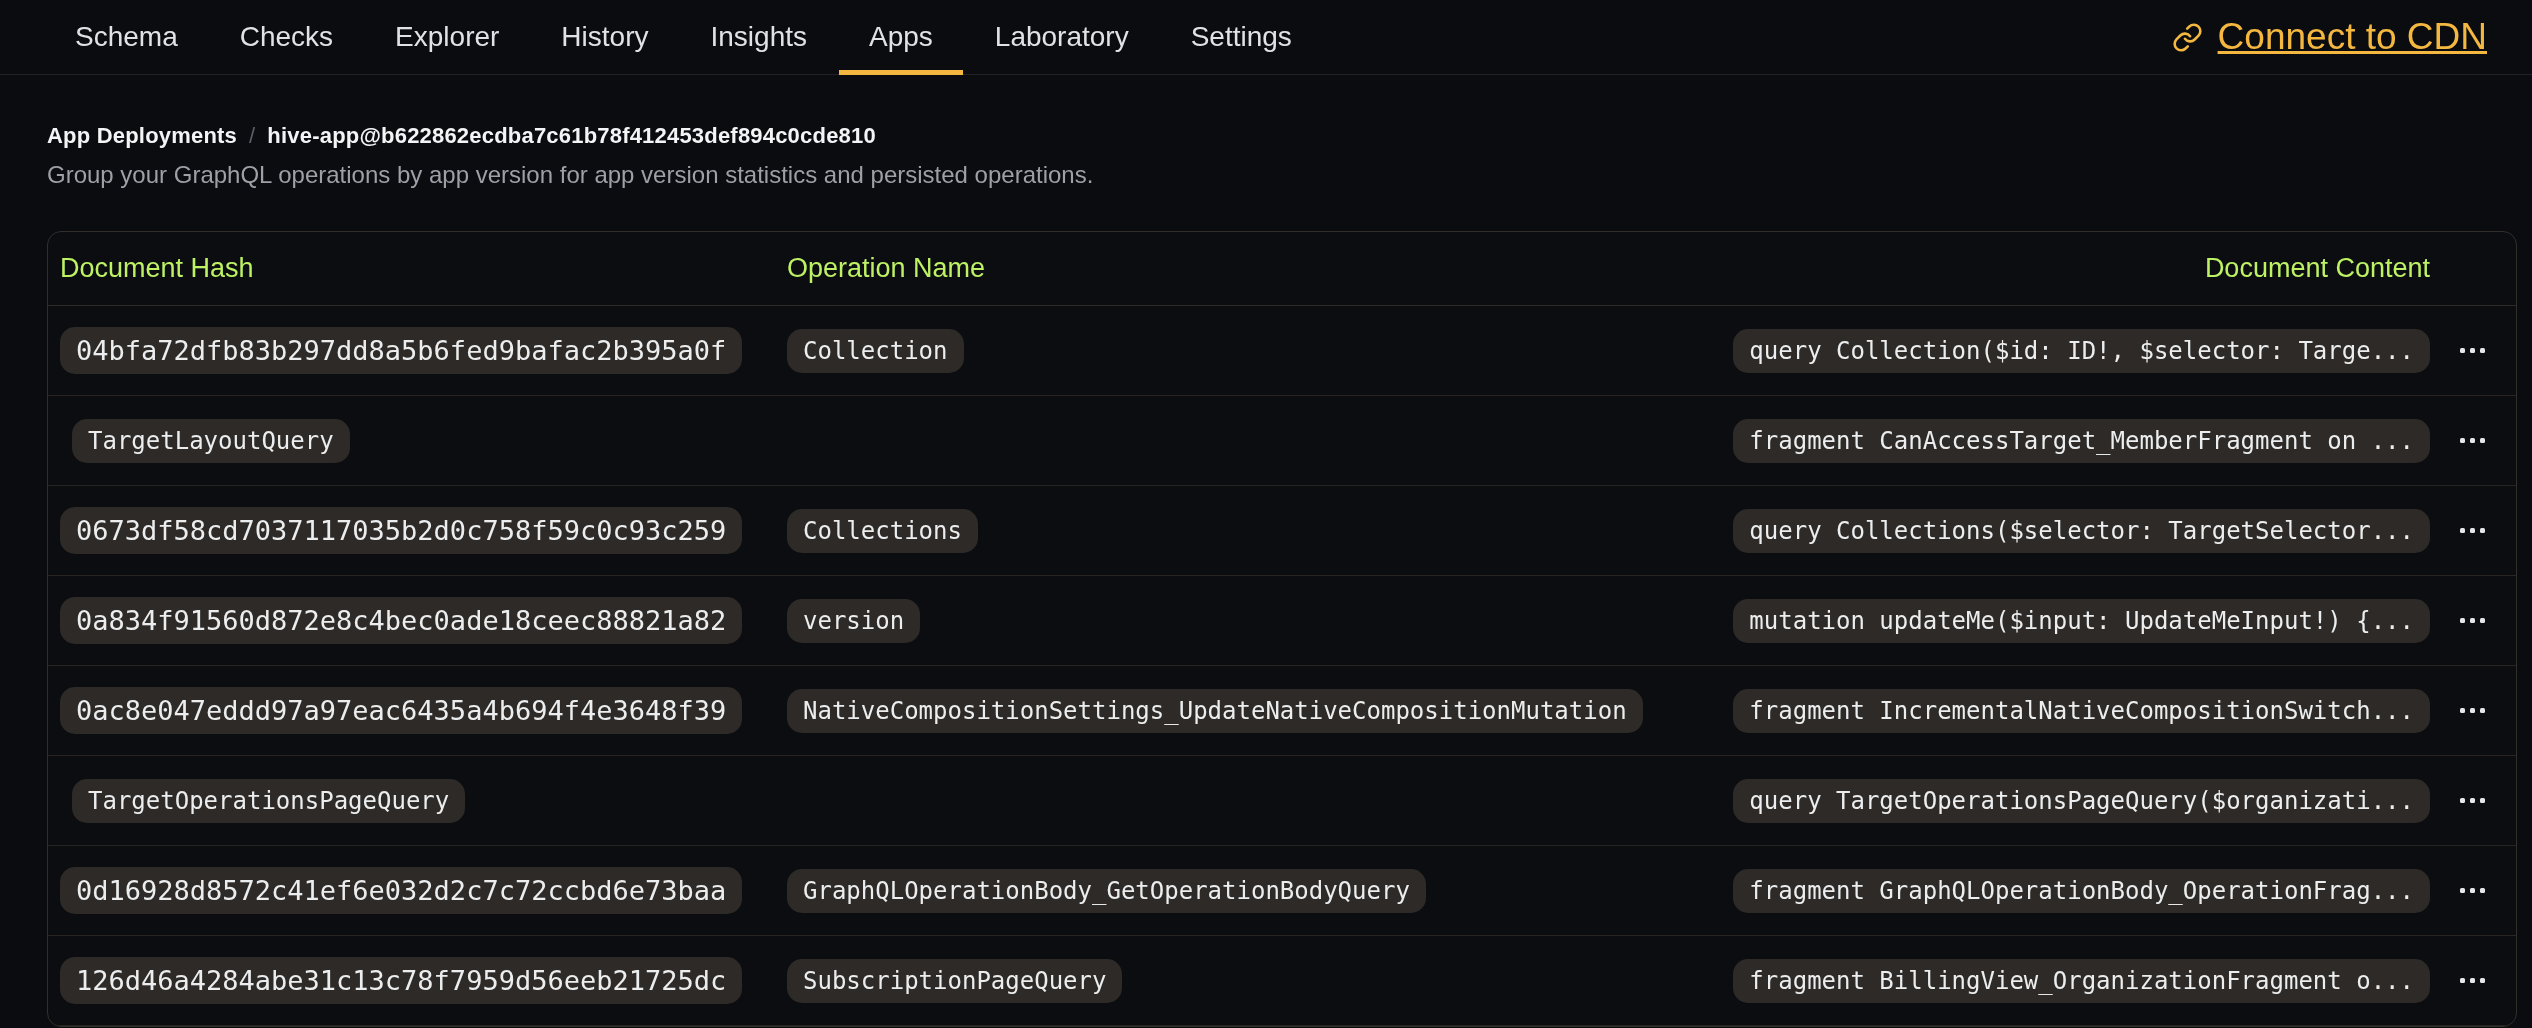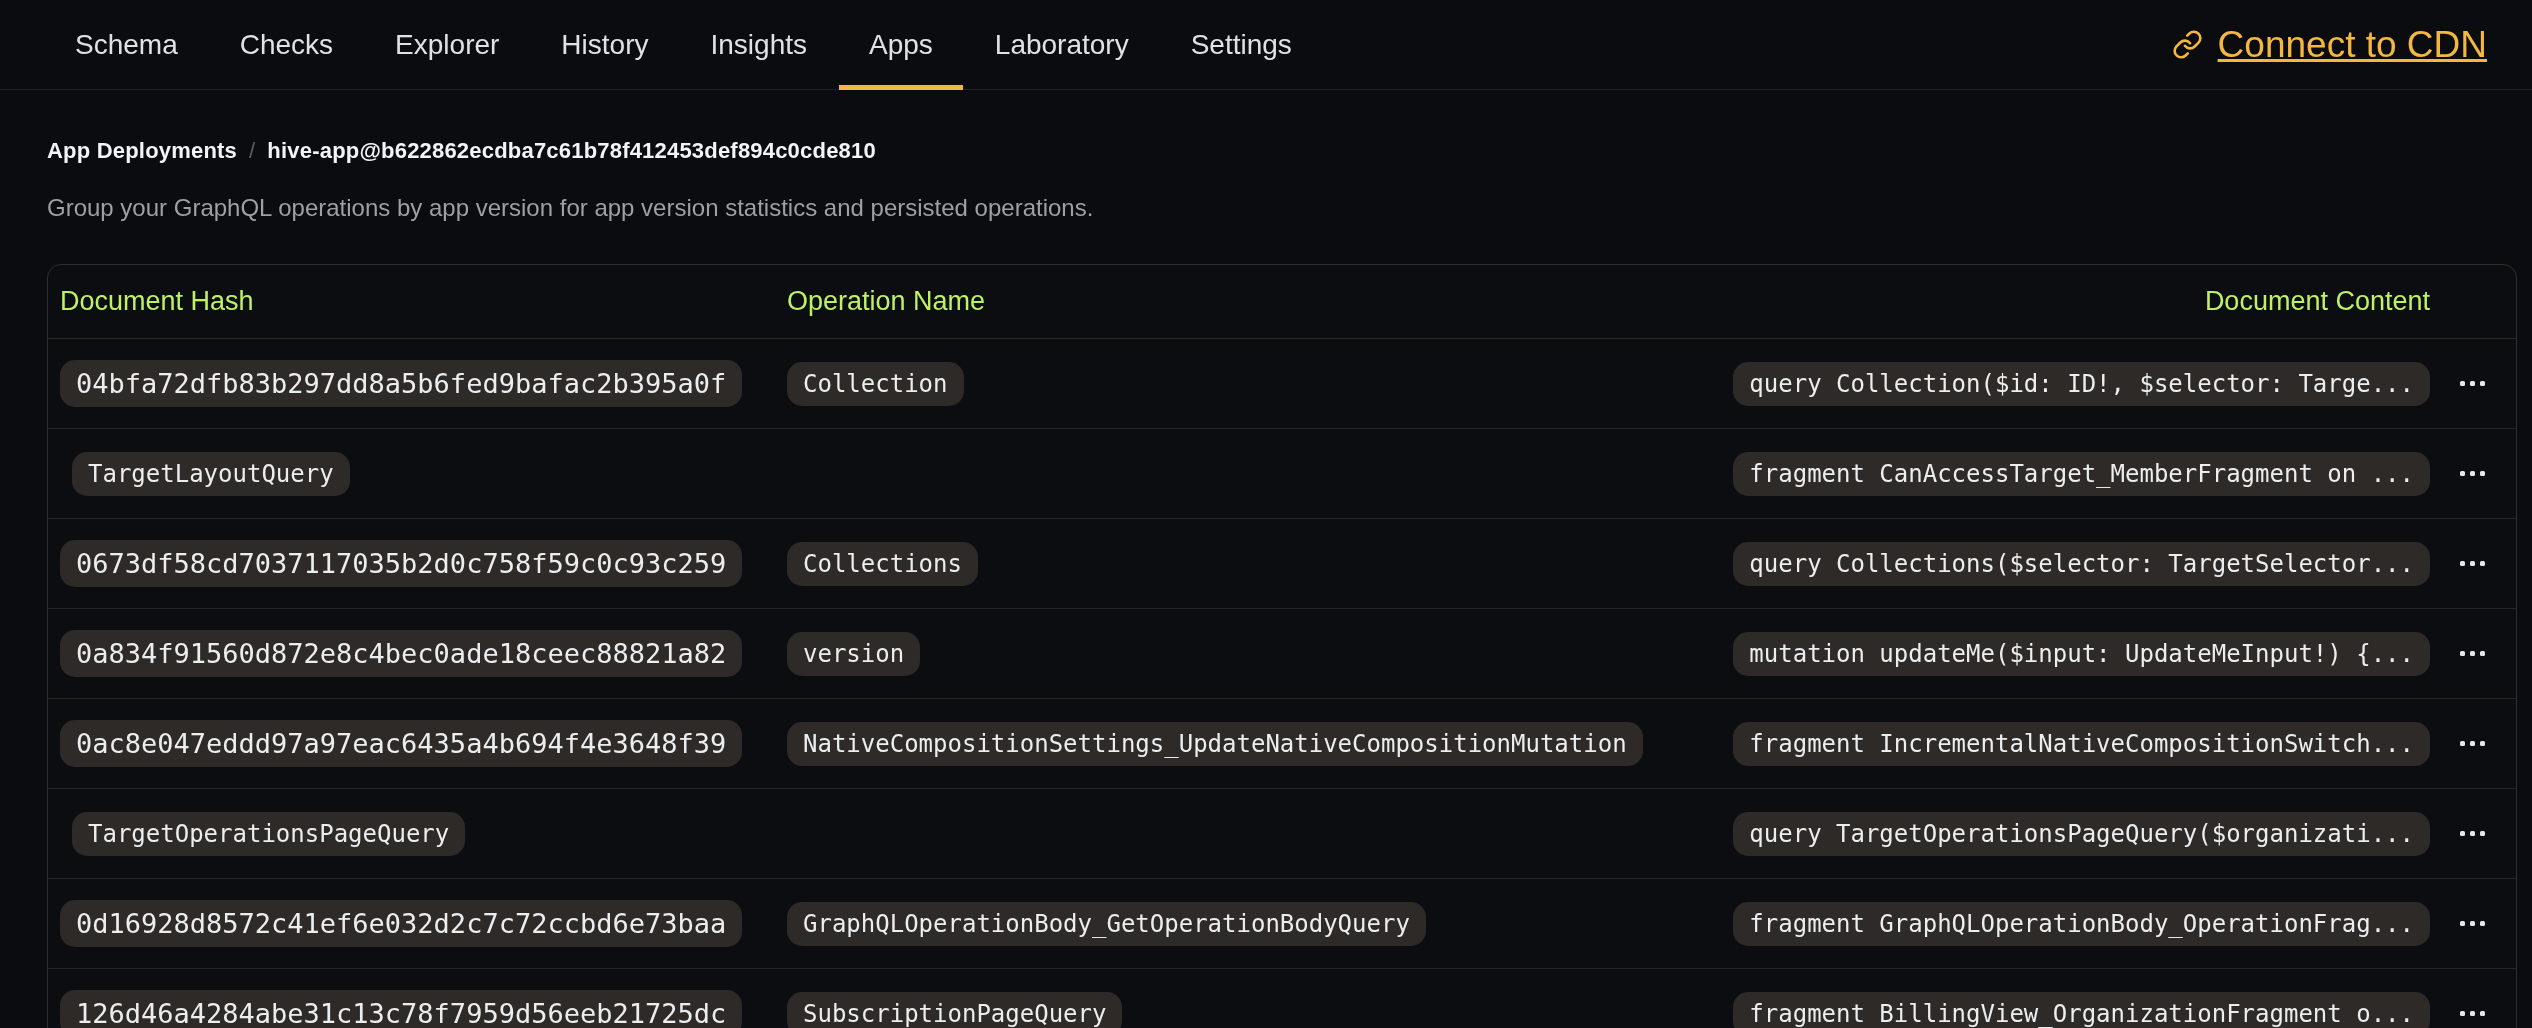--- a/index.html
+++ b/index.html
@@ -6,21 +6,21 @@
   html, body {
     width: 2532px; height: 1028px;
     overflow: hidden;
     background: #0a0c10;
     font-family: "Liberation Sans", sans-serif;
     -webkit-font-smoothing: antialiased;
   }
 
   
   .navbar {
-    height: 90px;
+    height: 75px;
     display: flex;
     align-items: stretch;
     padding: 0 45px;
     border-bottom: 1px solid #212126;
     background: #0a0c10;
   }
   .tabs { display: flex; gap: 2px; }
   .tab {
     position: relative;
     display: flex;
@@ -60,21 +60,21 @@
     color: #f4f4f6;
     letter-spacing: 0.2px;
     white-space: nowrap;
   }
   .breadcrumb .sep {
     color: #5f5f68;
     font-weight: 400;
     margin: 0 12px;
   }
   .subtitle {
-    margin-top: 30px;
+    margin-top: 12px;
     font-size: 24px;
     color: #9f9fa7;
   }
 
   
   .card {
     margin: 42px 15px 0 47px;
     border: 1px solid #322f2b;
     border-radius: 14px;
     background: #0b0d11;

